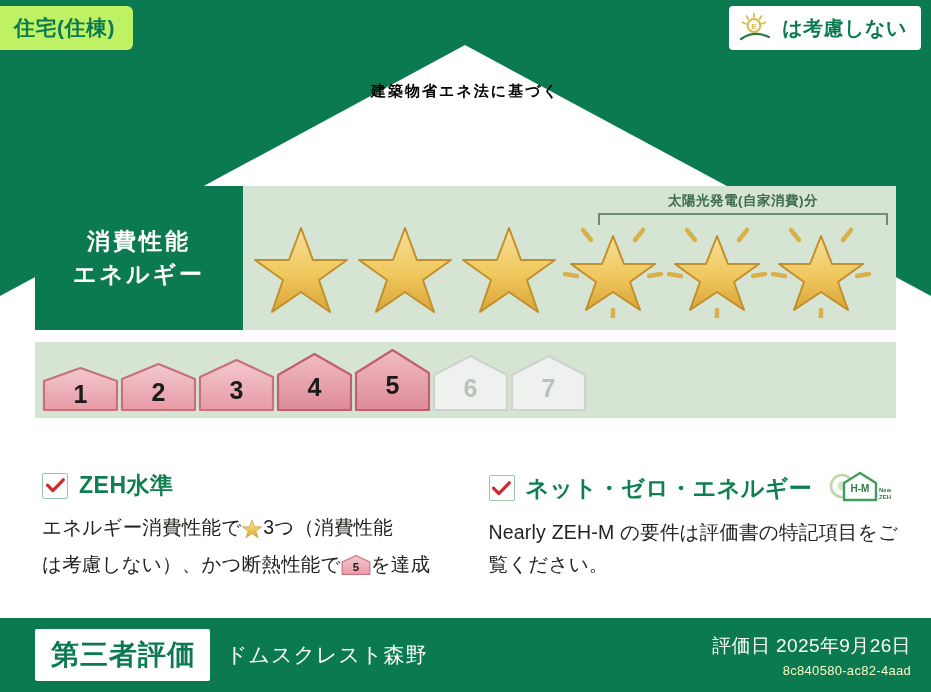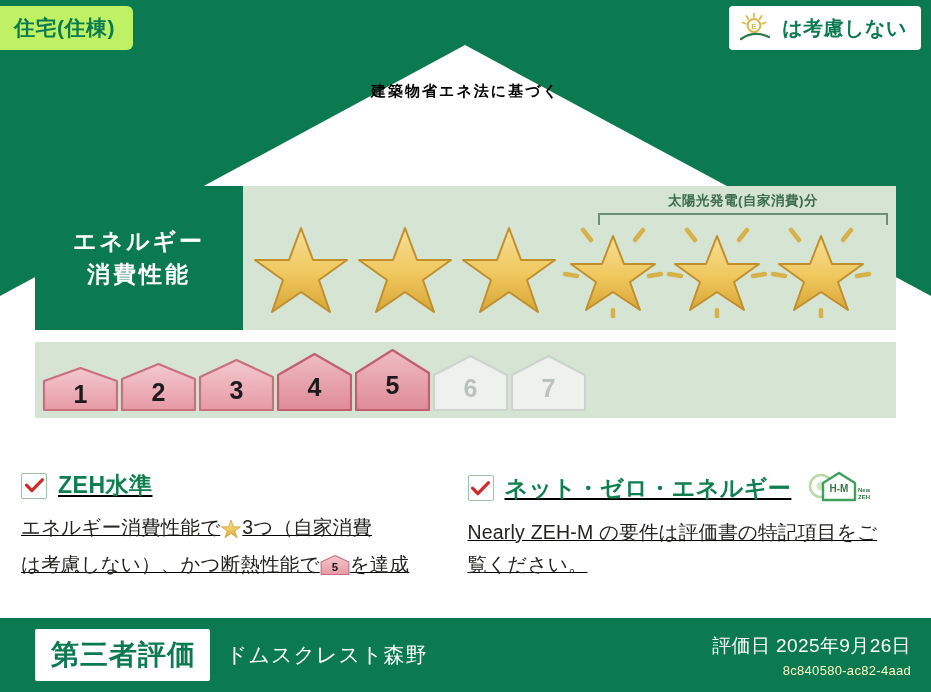--- a/index.html
+++ b/index.html
@@ -111,22 +111,22 @@
   .grade .num {
     position: absolute; top: 50%; left: 0; width: 100%;
     transform: translateY(-30%);
     text-align: center; font-size: 25px; font-weight: bold;
   }
   .grade.on  .num { color: #1b1b1b; }
   .grade.off .num { color: #b9c2bb; }
 
   
   .info-wrap {
-    position: absolute; left: 21px; top: 470px; width: 861px;
-    display: flex; z-index: 5; text-decoration: underline;
+    position: absolute; left: 42px; top: 470px; width: 861px;
+    display: flex; z-index: 5;
   }
   .info-col { width: 50%; padding-right: 18px; }
   .info-col.right { padding-left: 16px; padding-right: 0; }
 
   .info-head {
     display: flex; align-items: center; gap: 11px; margin-bottom: 11px;
   }
   .chk {
     width: 26px; height: 26px; background: #ffffff;
     border: 1.5px solid #9ec4a7; border-radius: 2px;
@@ -198,22 +198,22 @@
 </div>
 
 <div class="title-wrap">
   <div class="title-sub">建築物省エネ法に基づく</div>
 </div>
 
 <div class="card">
 
   <div class="row row-energy">
     <div class="row-label">
+      <span>消費性能</span>
       <span>エネルギー</span>
-      <span>消費性能</span>
     </div>
     <div class="row-body">
       <div class="solar-note">太陽光発電(自家消費)分</div>
       <div class="solar-bracket"></div>
 
       <div class="stars">
 
         <div class="star-slot">
           <svg width="104" height="100" viewBox="0 0 104 100">
             <defs>
@@ -355,21 +355,21 @@
         <svg width="19" height="15" viewBox="0 0 19 15">
           <path d="M1.5 7.2 L6.8 12.6 L17.3 1.8" fill="none" stroke="#cf2b2b" stroke-width="3.2" stroke-linecap="round" stroke-linejoin="round"></path>
         </svg>
       </span>
       <span class="info-title">ZEH水準</span>
     </div>
     <div class="info-body">
       <span>エネルギー消費性能で</span><span class="inline-ico">
         <svg width="22" height="21" viewBox="0 0 104 100">
           <polygon points="52,10 64,42 98,42 70,62 81,94 52,74 23,94 34,62 6,42 40,42" fill="url(#gA)" stroke="#c18f2c" stroke-width="3" stroke-linejoin="round"></polygon>
-        </svg></span><span>3つ（自家消費</span><br>
+        </svg></span><span>3つ（消費性能</span><br>
       <span>は考慮しない）、かつ断熱性能で</span><span class="inline-ico">
         <svg width="30" height="22" viewBox="0 0 79 56">
           <polygon points="39.5,3 76,20 76,53 3,53 3,20" fill="url(#pk1)" stroke="#c9707f" stroke-width="3" stroke-linejoin="round"></polygon>
           <text x="39.5" y="45" font-size="30" font-weight="bold" font-family="Liberation Sans, sans-serif" fill="#1b1b1b" text-anchor="middle">5</text>
         </svg></span><span>を達成</span>
     </div>
   </div>
 
   <div class="info-col right">
     <div class="info-head">

